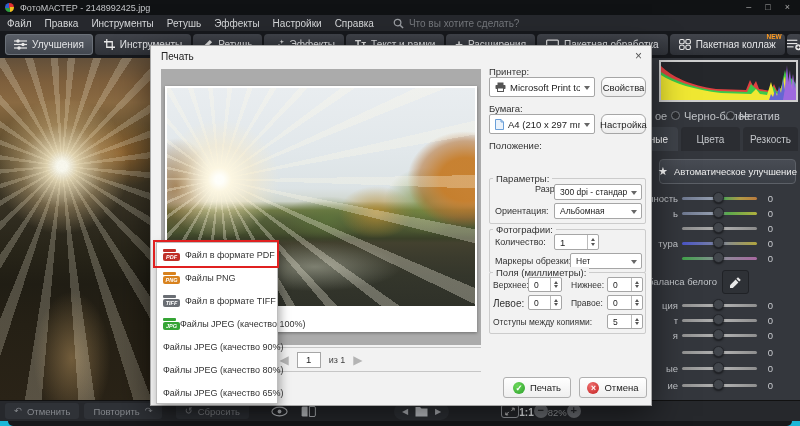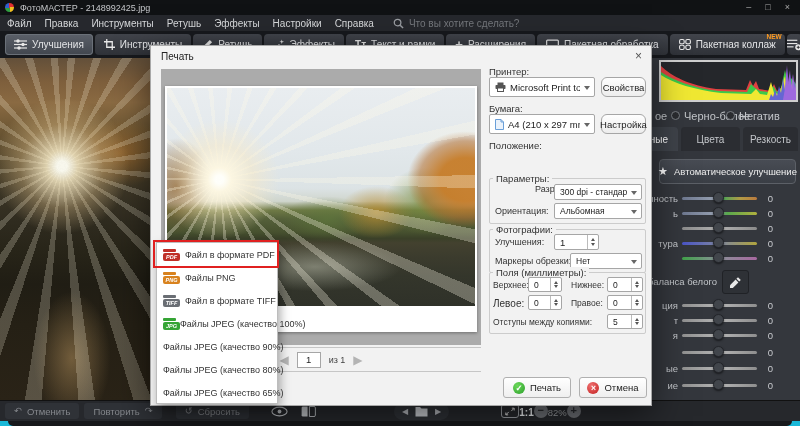--- a/index.html
+++ b/index.html
@@ -476,21 +476,21 @@
     <span class="chev"></span>
   </div>
   <span class="dlbl" style="left:344px;top:160px;font-size:9px;">Ориентация:</span>
   <div class="combo" style="left:403px;top:157px;width:88px;height:16px;">
     <span class="ctxt" style="font-size:8.5px;">Альбомная</span>
     <span class="chev"></span>
   </div>
 
   <div class="grp" style="left:338px;top:183px;width:157px;height:44px;"></div>
   <span class="grp-lbl" style="left:342px;top:178px;">Фотографии:</span>
-  <span class="dlbl" style="left:344px;top:191px;font-size:9px;">Улучшения:</span>
+  <span class="dlbl" style="left:344px;top:191px;font-size:9px;">Количество:</span>
   <div class="spin" style="left:403px;top:188px;width:45px;height:16px;">
     <span class="v">1</span>
     <span class="sb">
         <i class="tri-up"></i>
         <i class="tri-dn"></i>
       </span>
   </div>
   <span class="dlbl" style="left:344px;top:210px;font-size:9px;">Маркеры обрезки:</span>
   <div class="combo" style="left:419px;top:207px;width:72px;height:16px;">
     <span class="ctxt" style="font-size:8.5px;">Нет</span>

